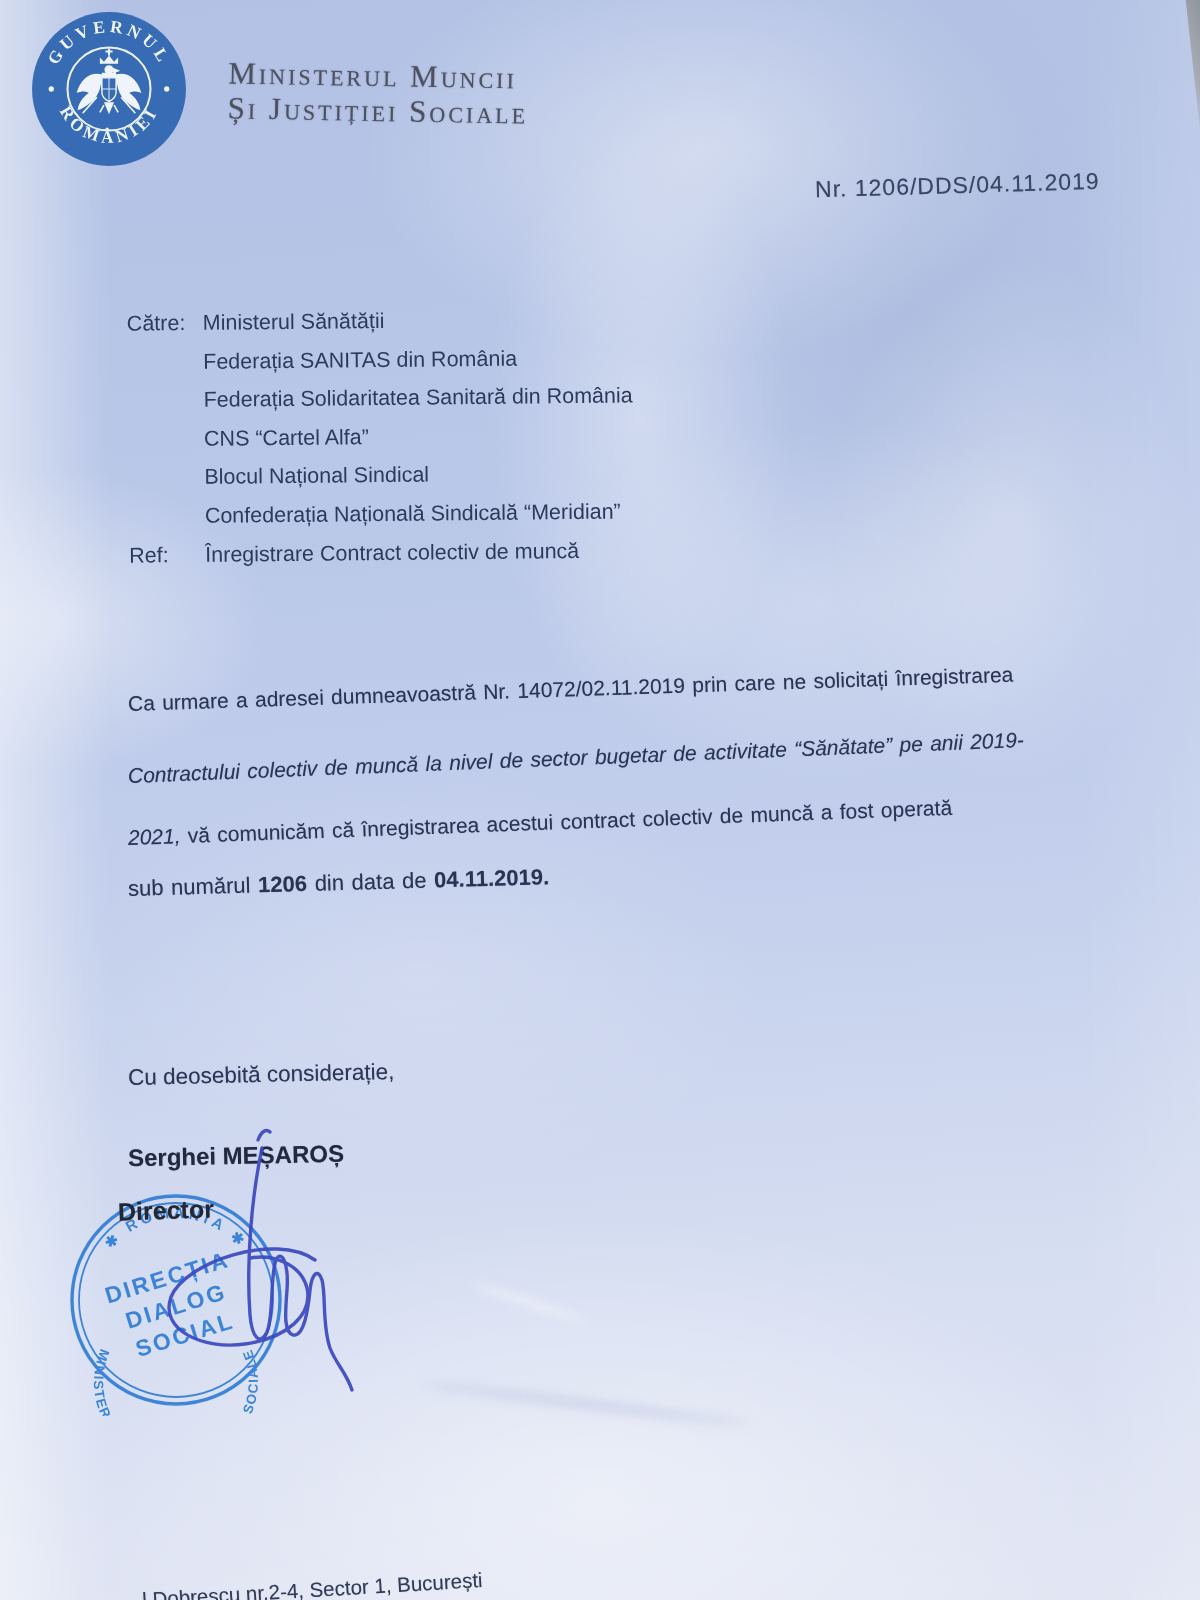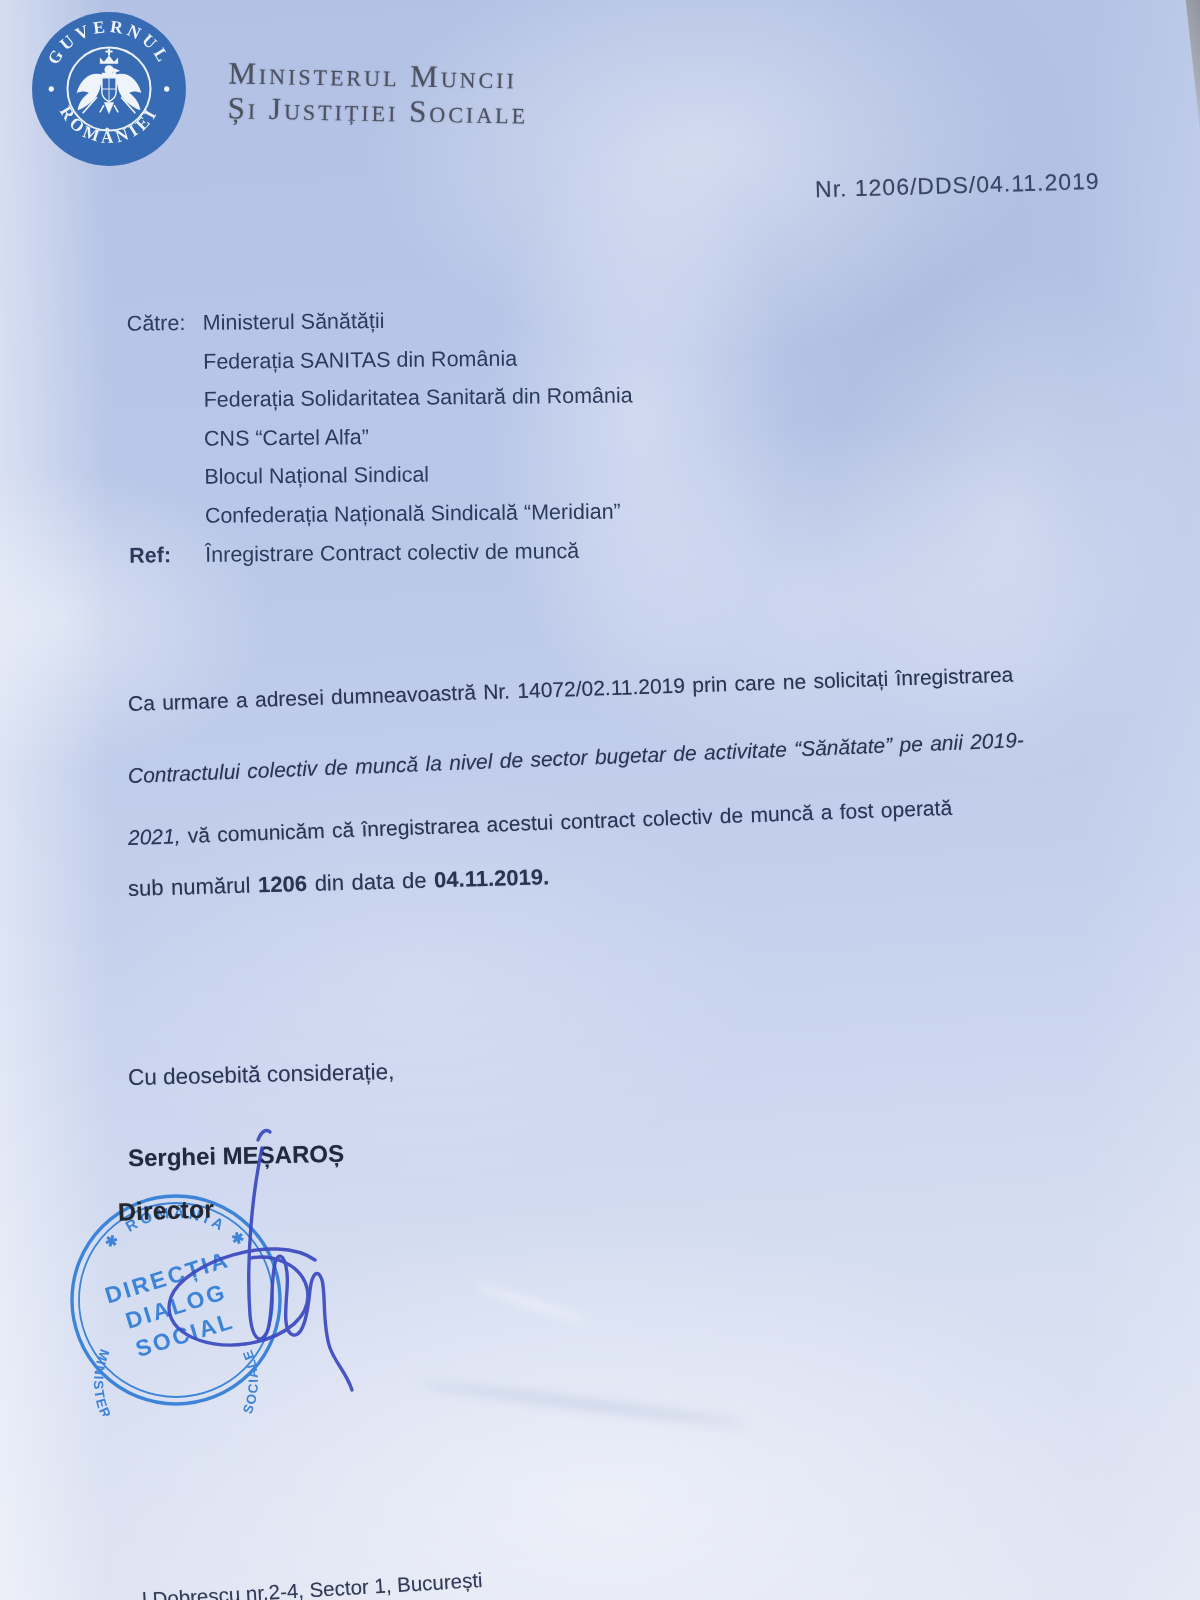--- a/index.html
+++ b/index.html
@@ -25,21 +25,21 @@
   .seal{position:absolute;left:28px;top:8px;width:162px;height:162px;filter:blur(.4px);opacity:.96;}
   .ministry{position:absolute;left:228px;top:58px;transform:rotate(1deg);
     font-family:"Liberation Serif", serif;font-variant:small-caps;
     font-size:31px;line-height:35px;letter-spacing:3px;color:#4d5160;
     text-shadow:0 0 1.5px rgba(70,75,95,.5);}
   .docnum{left:815px;top:172px;transform:rotate(-1.7deg);font-size:23px;letter-spacing:1px;color:#3a4563;}
   .addr{position:absolute;left:128px;top:302px;transform:rotate(-.6deg);font-size:21.5px;line-height:38.5px;color:#2c3a5c;}
   .addr-row{display:flex;}
   .addr-label{width:76px;flex:none;}
   .ref-row{display:flex;margin-top:1px;}
-  .ref-label{width:76px;flex:none;font-weight:bold;}
+  .ref-label{width:76px;flex:none;}
   .bodyline{font-size:21px;white-space:nowrap;word-spacing:1.5px;color:#2a3452;}
   .closing{left:128px;top:1062px;transform:rotate(-1.3deg);font-size:22.5px;}
   .signer-name{left:128px;top:1142px;transform:rotate(-1.2deg);font-size:24px;font-weight:bold;color:#20293f;}
   .signer-title{left:118px;top:1196px;transform:rotate(-2deg);font-size:25px;font-weight:bold;color:#23272f;z-index:6;}
   .stamp{position:absolute;left:60px;top:1184px;width:232px;height:232px;opacity:.9;filter:blur(.3px);z-index:4;}
   .signature{position:absolute;left:140px;top:1110px;width:300px;height:310px;z-index:7;}
   .footer{left:142px;top:1576px;transform:rotate(-3.4deg);transform-origin:60% 50%;font-size:20.5px;color:#313b56;white-space:nowrap;}
   .crease{position:absolute;left:420px;top:1400px;width:330px;height:8px;border-radius:50%;
     background:rgba(150,162,198,.35);filter:blur(6px);transform:rotate(7deg);}
   .crease2{position:absolute;left:470px;top:1300px;width:120px;height:6px;border-radius:50%;

